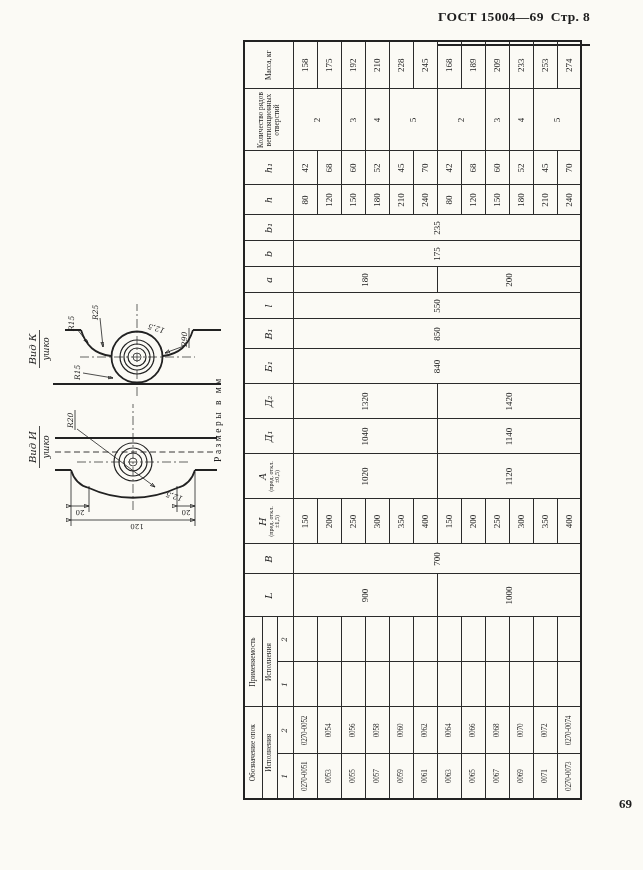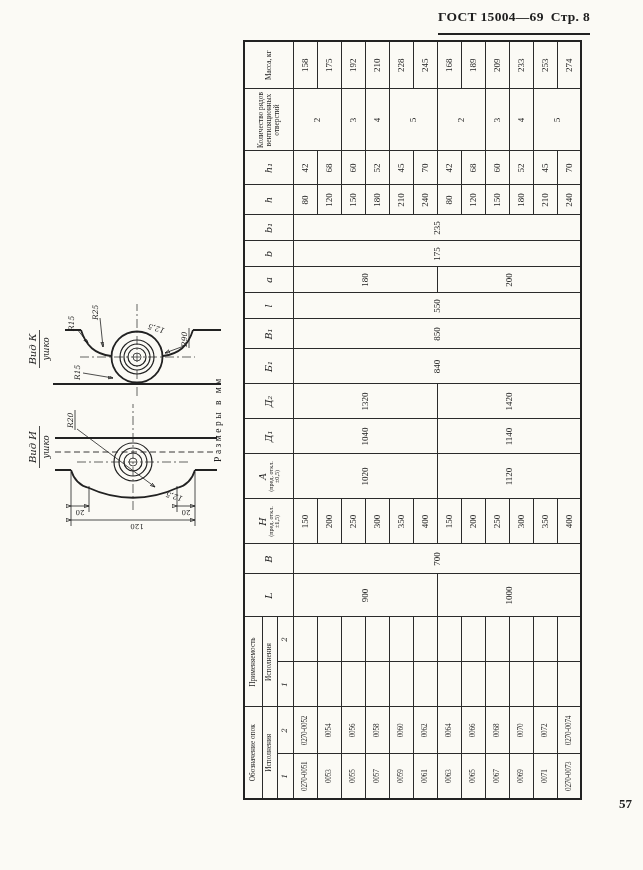--- a/index.html
+++ b/index.html
@@ -9,21 +9,21 @@
     background:#fbfaf5;
     color:#1e1e1e;
     font-family:"Liberation Serif","DejaVu Serif",serif;
     overflow:hidden;
   }
   
   .doc-header {
     position:absolute; left:438px; top:9px; width:152px;
     display:flex; justify-content:space-between; align-items:baseline;
     font-weight:bold; font-size:13.5px;
-    border-bottom:2px solid #222; padding-bottom:8px;
+    border-bottom:2px solid #222; padding-bottom:19px;
     letter-spacing:.3px; white-space:nowrap;
   }
   .page-number {
     position:absolute; left:619px; top:796px;
     font-weight:bold; font-size:13px;
   }
   
   .rotated {
     position:absolute; left:25px; top:802px;
     width:780px; height:565px;
@@ -362,15 +362,15 @@
             <td>400</td>
             <td>240</td>
             <td>70</td>
             <td>274</td>
           </tr>
         </tbody>
     </table>
 
   </div>
 
-  <div class="page-number">57</div>
+  <div class="page-number">69</div>
 
 </div>
 
 </body></html>

